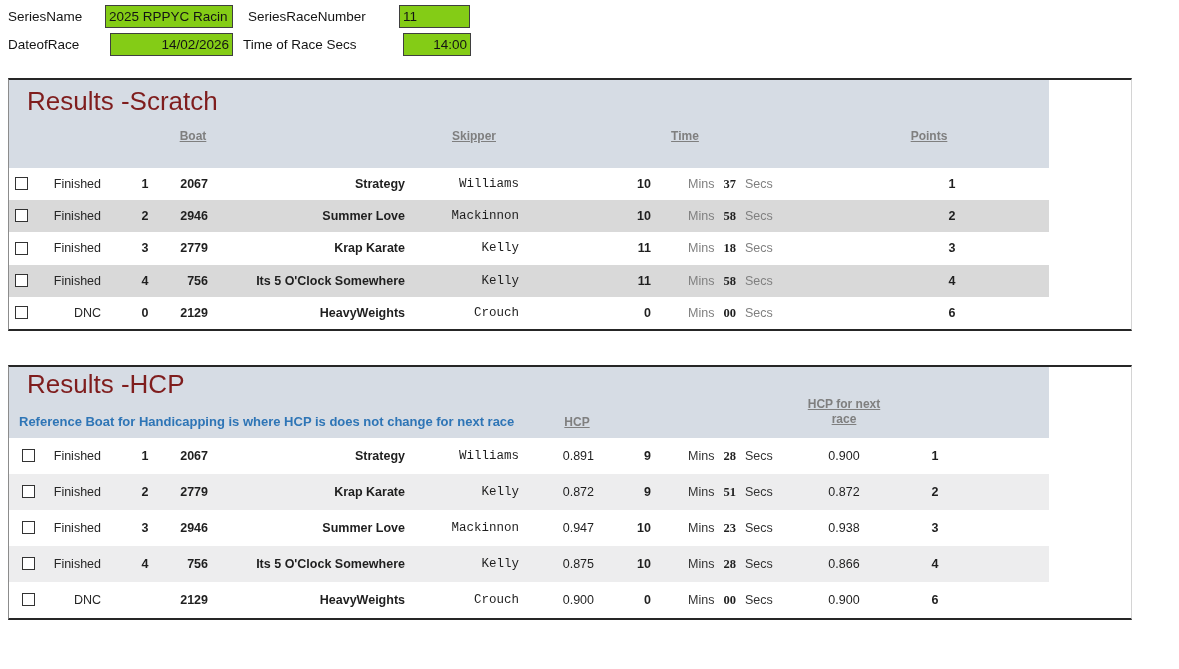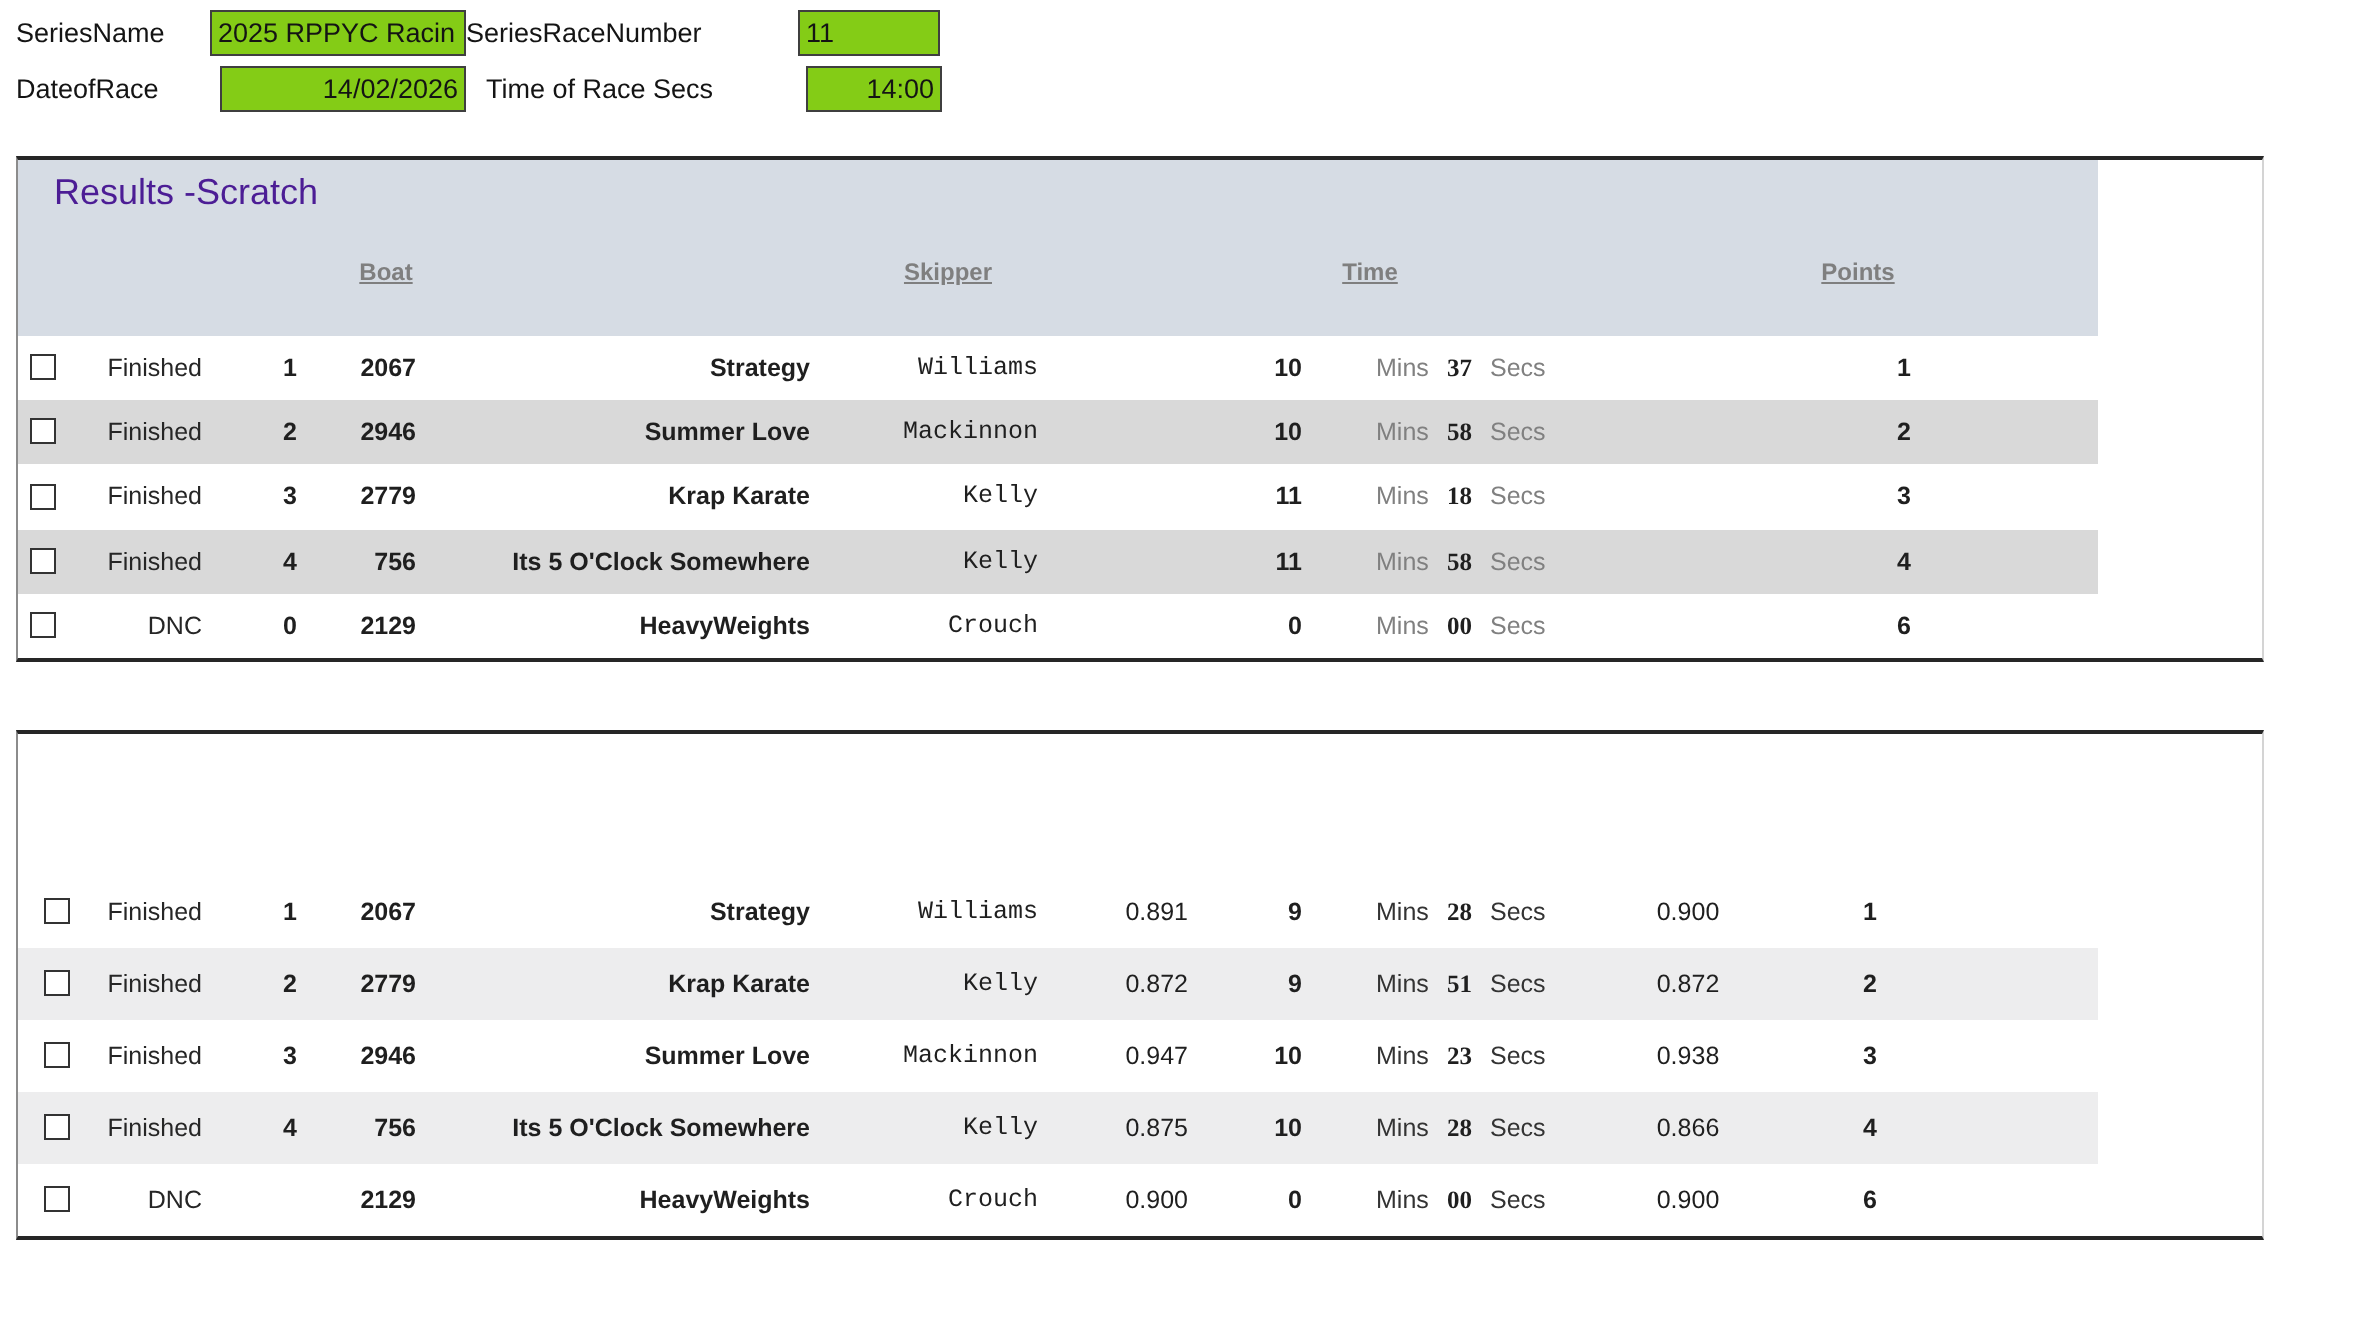--- a/index.html
+++ b/index.html
@@ -16,21 +16,21 @@
   }
   .field.left  { text-align:left; }
   .field.right { text-align:right; }
   
   .tbl {
     position:absolute; left:8px; width:1124px; background:#fff;
     border-top:2px solid #262626; border-bottom:2px solid #262626;
     border-left:1px solid #8c8c8c; border-right:1px solid #d4d4d4;
   }
   .band { position:absolute; left:0; top:0; width:1040px; background:#d6dce4; }
-  .tbl-title { position:absolute; left:18px; font-size:18px; color:#4c1d95; white-space:nowrap; }
+  .tbl-title { position:absolute; left:18px; font-size:26px; color:#7f1d1d; white-space:nowrap; }
   .colhead {
     position:absolute; width:60px; text-align:center; font-size:12px; font-weight:bold;
     color:#7f7f7f; text-decoration:underline; white-space:nowrap;
   }
   .colhead.wrap { width:100px; white-space:normal; line-height:15px; }
   .note { position:absolute; font-size:13px; font-weight:bold; color:#2e75b6; white-space:nowrap; }
   .row { position:absolute; left:0; width:1040px; }
   .row .cell { position:absolute; top:0; font-size:12.5px; white-space:nowrap; }
   .s-row .cell { line-height:32px; }
   .h-row .cell { line-height:36px; }
@@ -55,21 +55,21 @@
   .s-row .pts { left:913px; }
   .h-row .pts { left:896px; }
   .s-row.alt { background:#d9d9d9; }
   .h-row.alt { background:#ededee; }
 </style>
 </head>
 <body>
 
 <span class="flabel" style="left:8px; top:9px">SeriesName</span>
 <input class="field left" style="left: 105px; top: 5px; width: 128px;" value="2025 RPPYC Racin">
-<span class="flabel" style="left:233px; top:9px">SeriesRaceNumber</span>
+<span class="flabel" style="left:248px; top:9px">SeriesRaceNumber</span>
 <input class="field left" style="left: 399px; top: 5px; width: 71px;" value="11">
 <span class="flabel" style="left:8px; top:37px">DateofRace</span>
 <input class="field right" style="left: 110px; top: 33px; width: 123px;" value="14/02/2026">
 <span class="flabel" style="left:243px; top:37px">Time of Race Secs</span>
 <input class="field right" style="left: 403px; top: 33px; width: 68px;" value="14:00">
 
 <div class="tbl" style="top:78px; height:253px">
   <div class="band" style="height:88px">
     <div class="tbl-title" style="top:6px">Results -Scratch</div>
     <div class="colhead" style="left:154px; top:49px">Boat</div>
@@ -139,20 +139,26 @@
     <span class="cell skip">Crouch</span>
     <span class="cell mnum">0</span>
     <span class="cell mlab">Mins</span>
     <span class="cell snum">00</span>
     <span class="cell slab">Secs</span>
     <span class="cell pts">6</span>
   </div>
 </div>
 
 <div class="tbl" style="top:365px; height:255px">
+  <div class="band" style="height:71px">
+    <div class="tbl-title" style="top:2px">Results -HCP</div>
+    <div class="note" style="left:10px; top:47px">Reference Boat for Handicapping is where HCP is does not change for next race</div>
+    <div class="colhead" style="left:538px; top:48px">HCP</div>
+    <div class="colhead wrap" style="left:785px; top:30px">HCP for next race</div>
+  </div>
 
   <div class="row h-row" style="top:71px; height:36px">
     <span class="cb" style="left:13px"></span>
     <span class="cell status">Finished</span>
     <span class="cell pos">1</span>
     <span class="cell bnum">2067</span>
     <span class="cell bname">Strategy</span>
     <span class="cell skip">Williams</span>
     <span class="cell hcpval">0.891</span>
     <span class="cell mnum">9</span>

